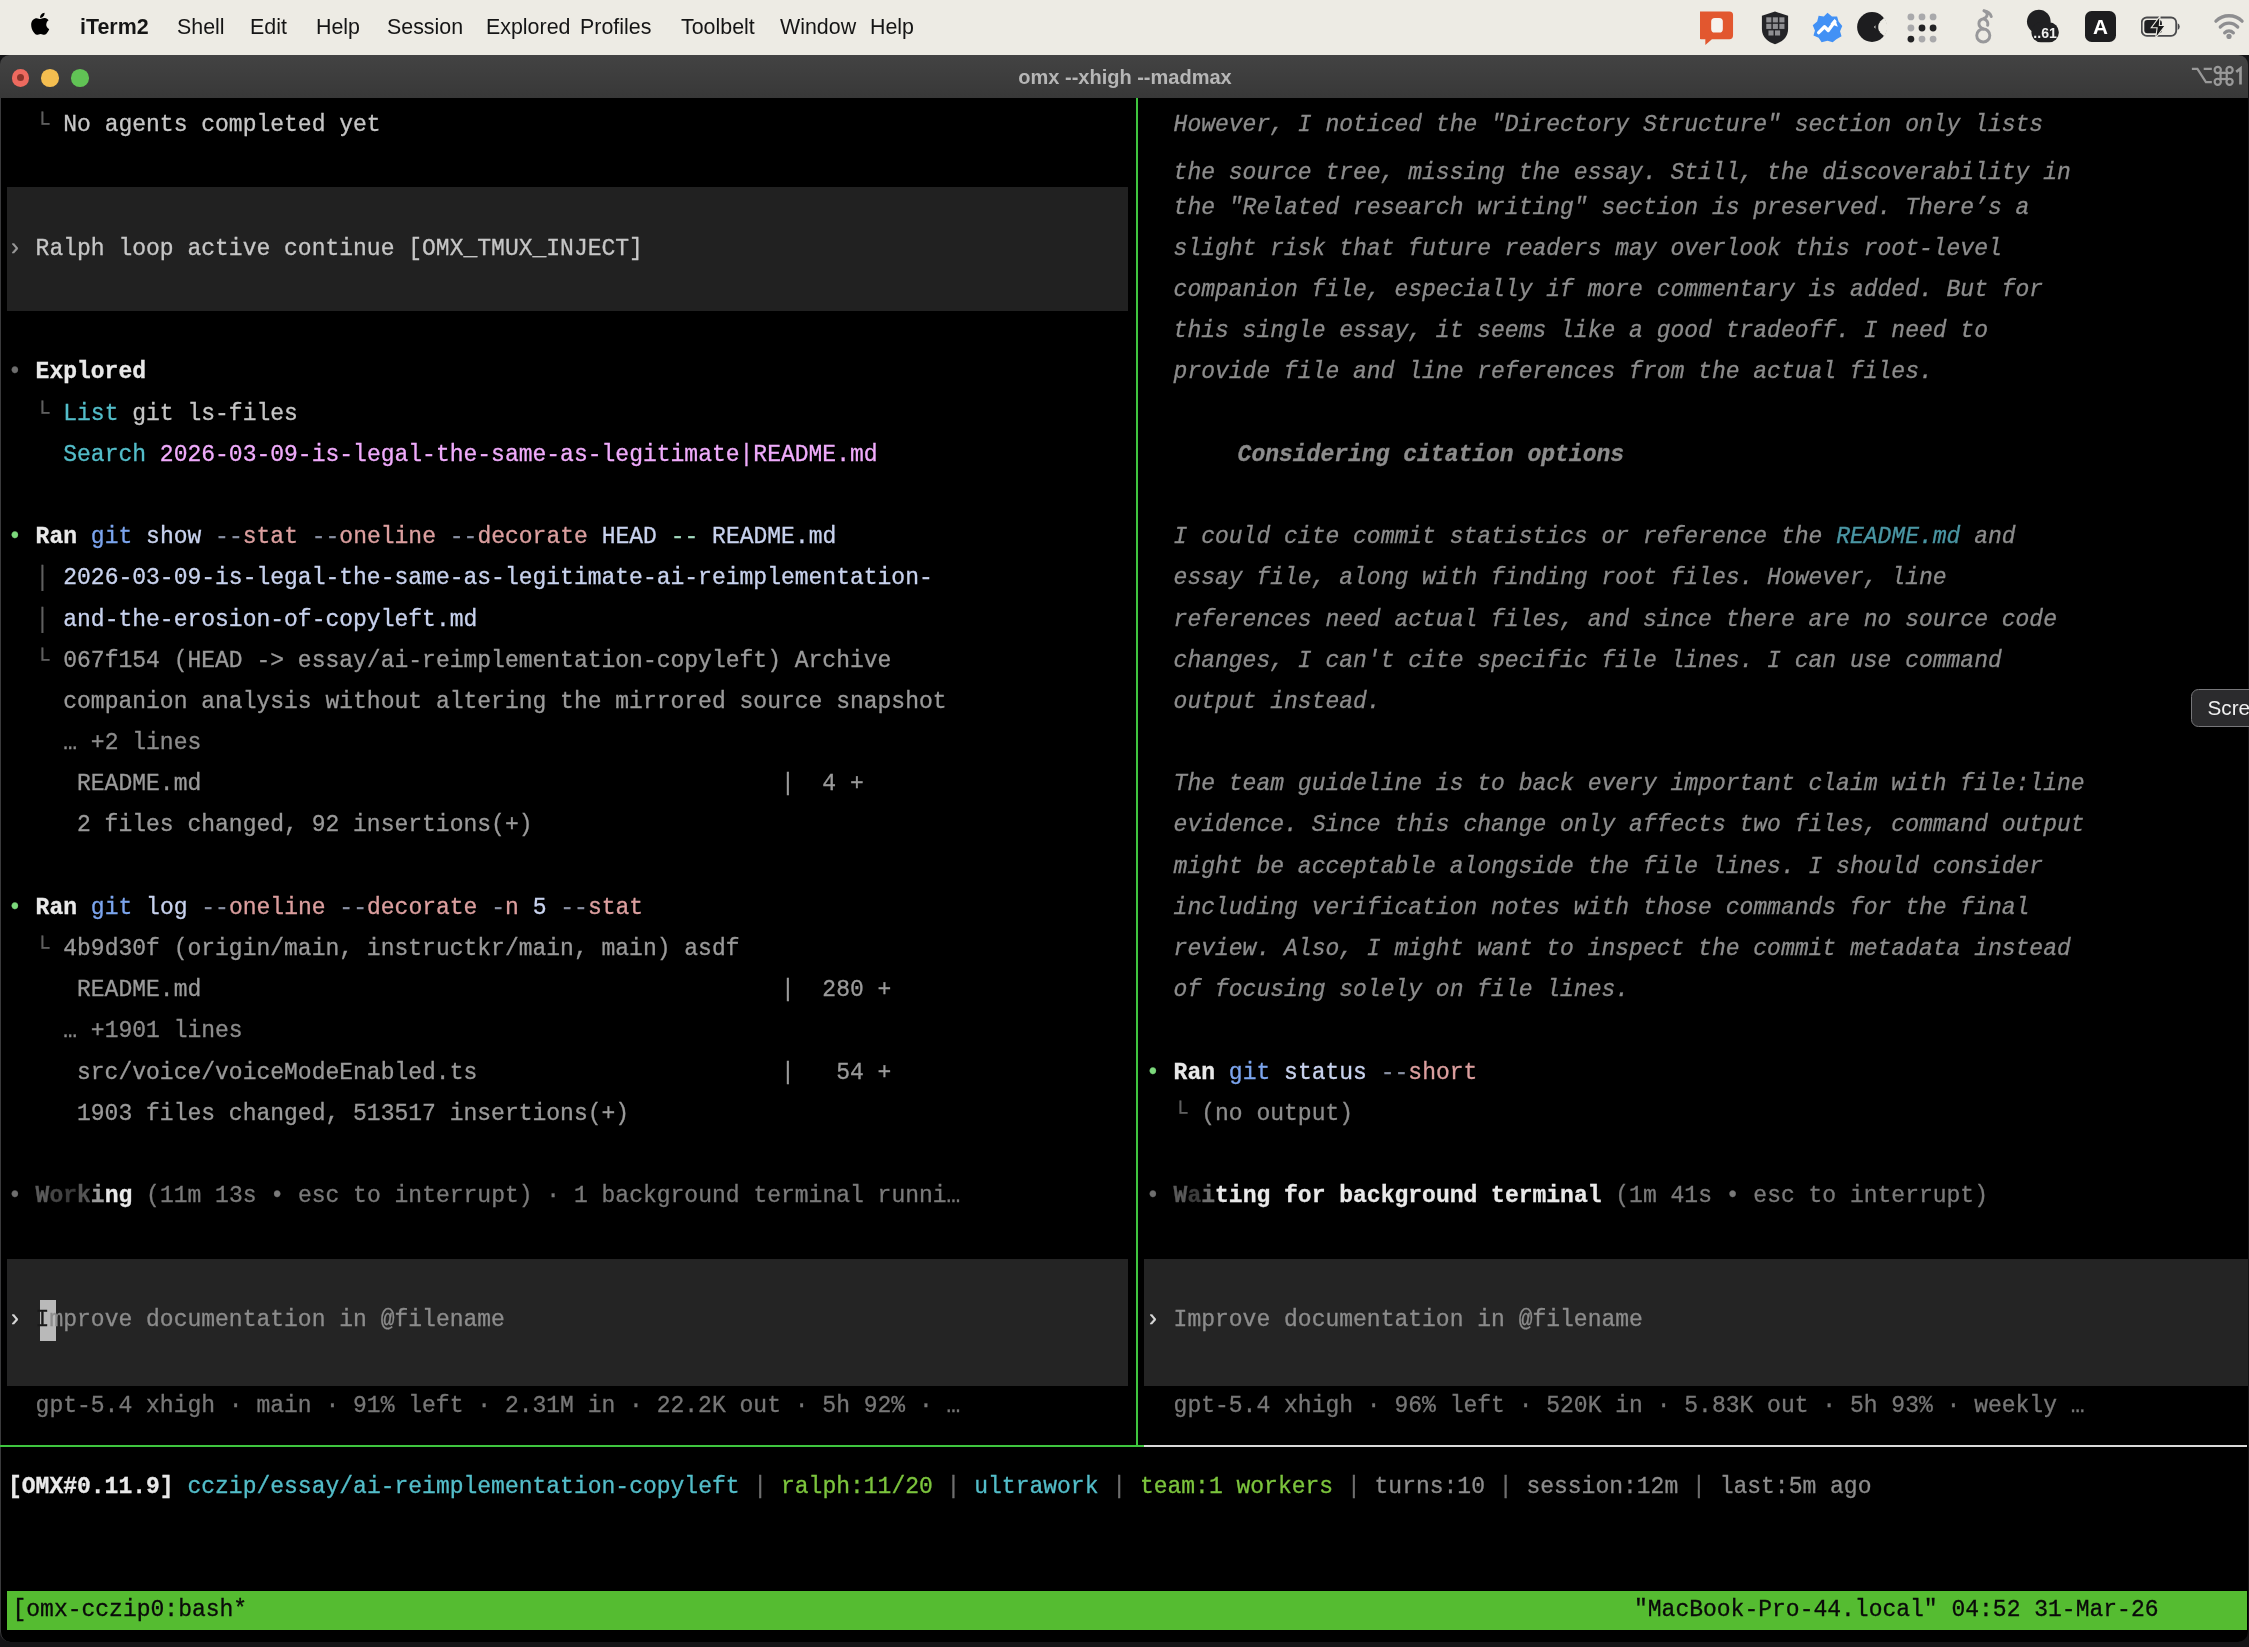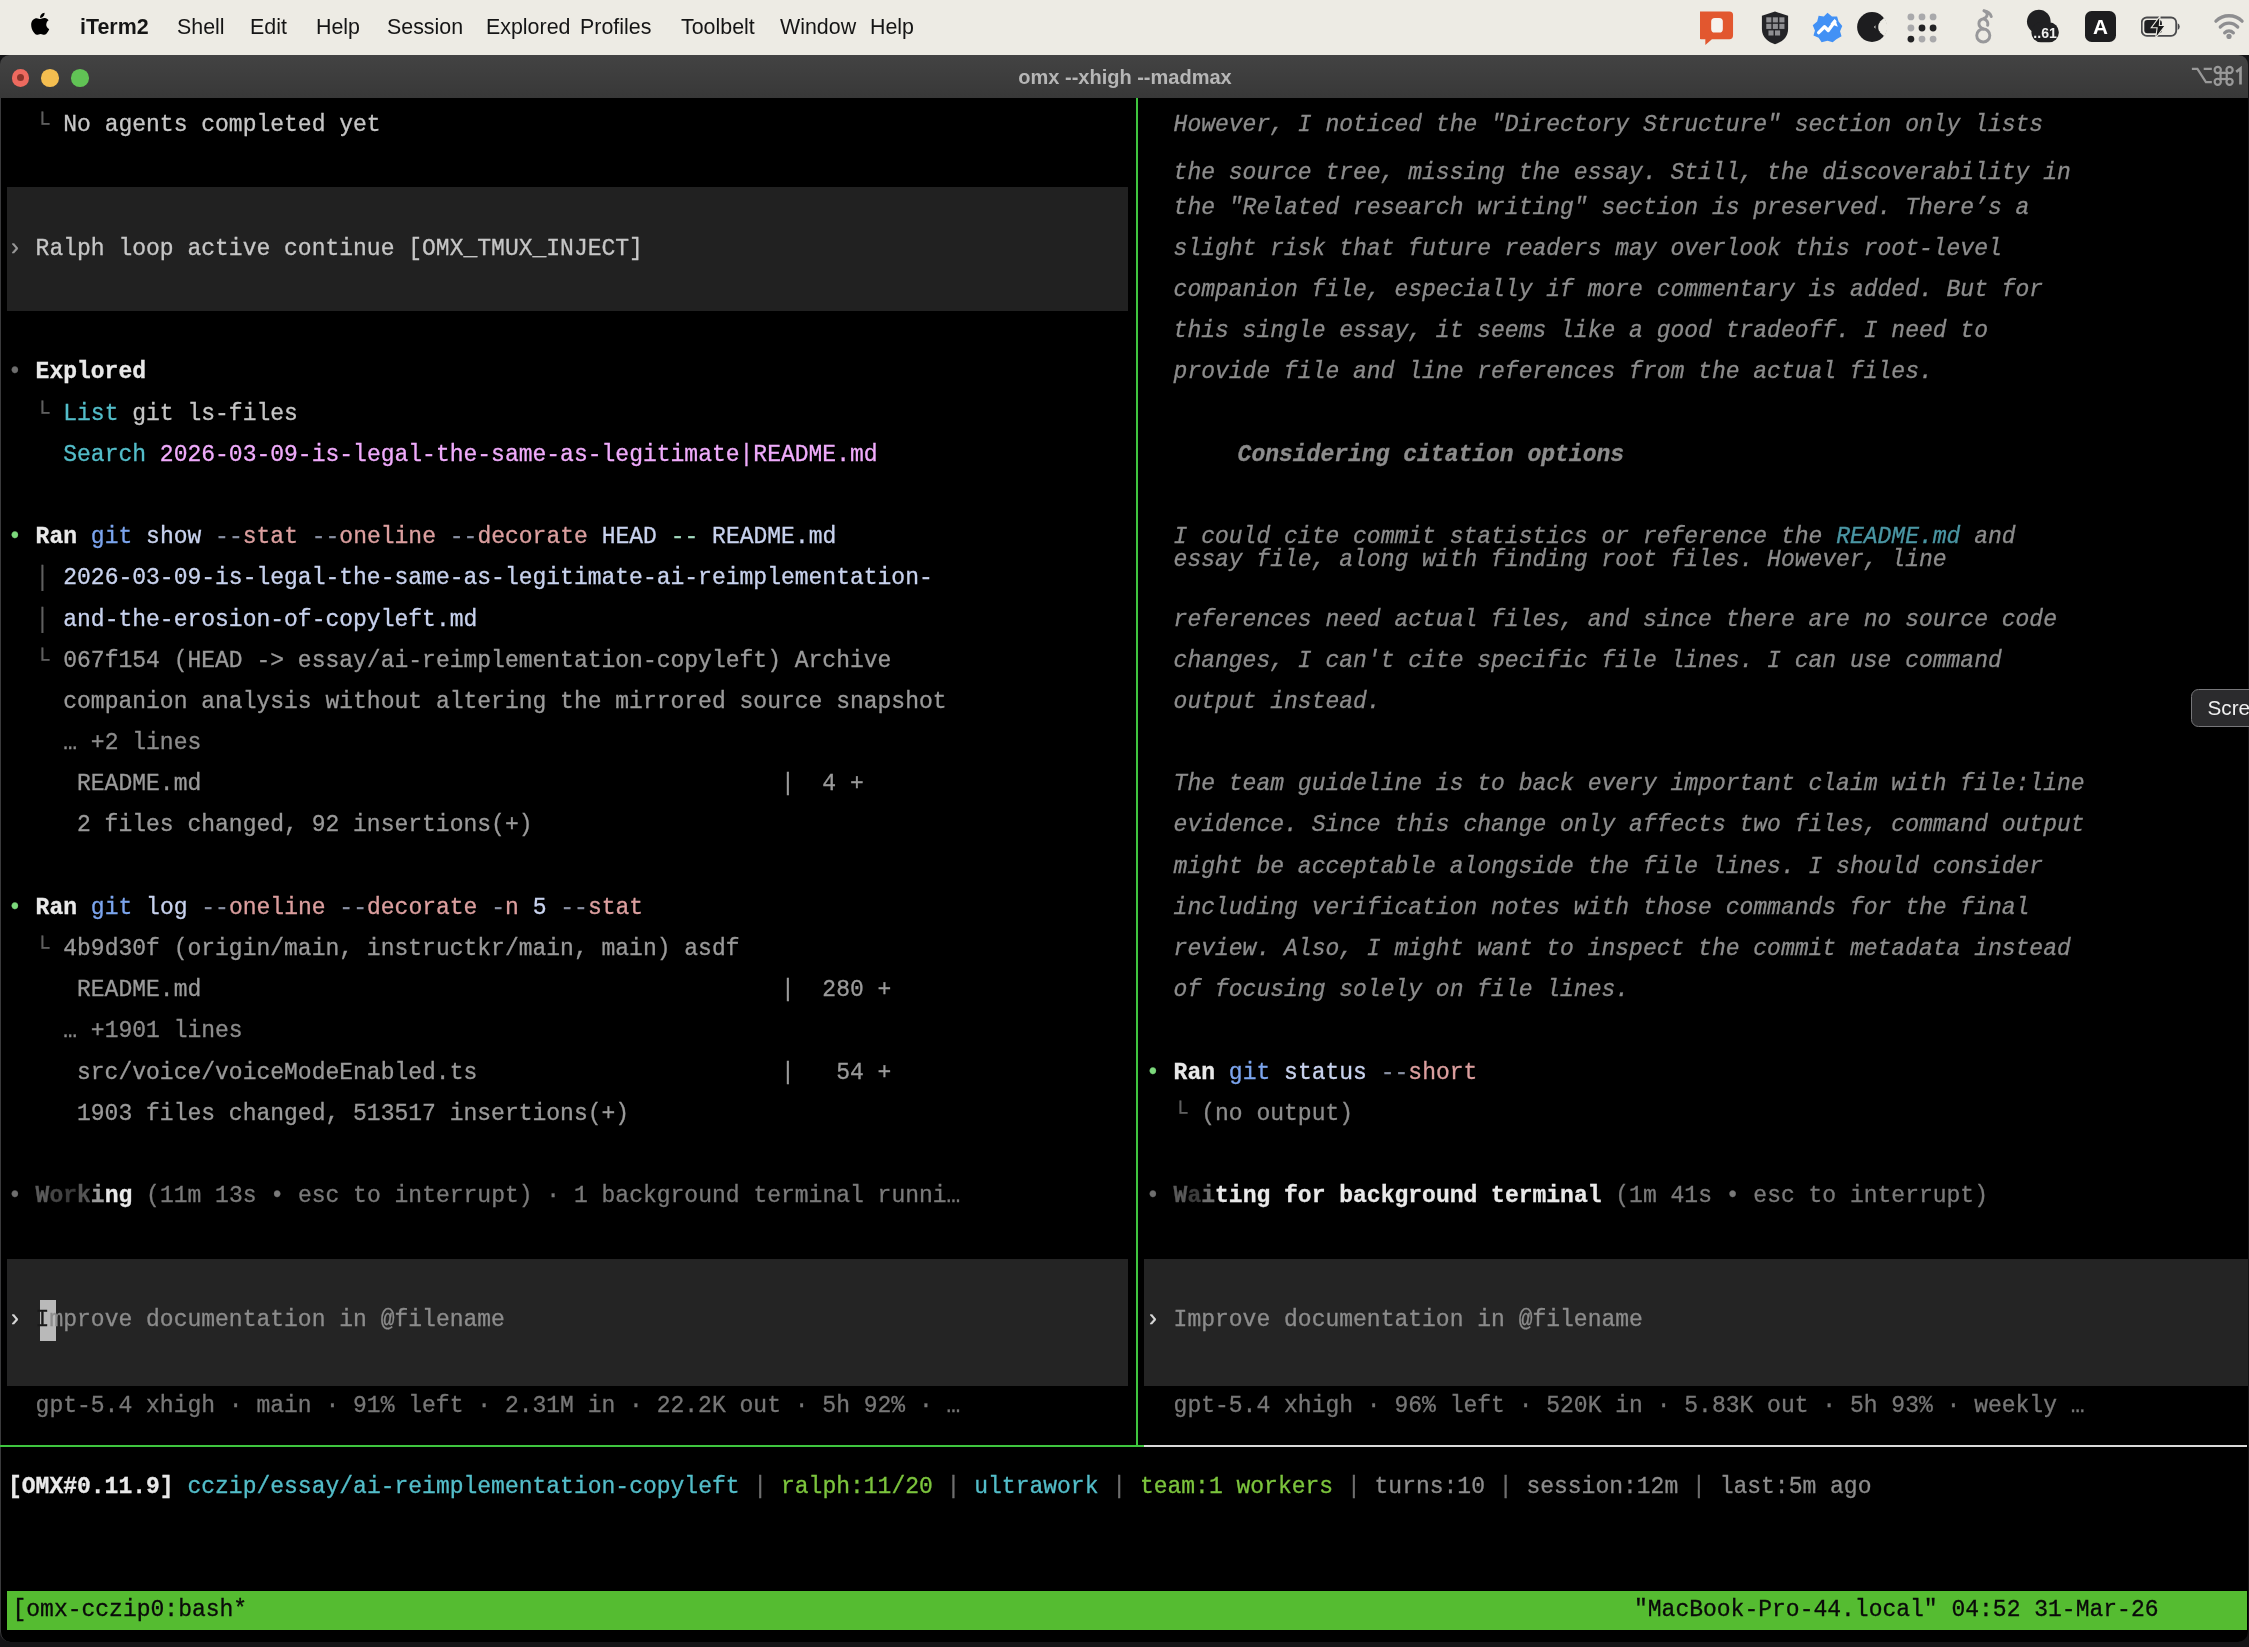--- a/index.html
+++ b/index.html
@@ -152,21 +152,21 @@
 <div class="t" style="left:8px;top:1386px;">&nbsp;&nbsp;<span style="color:#777777">gpt-5.4&nbsp;xhigh&nbsp;·&nbsp;main&nbsp;·&nbsp;91%&nbsp;left&nbsp;·&nbsp;2.31M&nbsp;in&nbsp;·&nbsp;22.2K&nbsp;out&nbsp;·&nbsp;5h&nbsp;92%&nbsp;·&nbsp;…</span></div>
 <div class="t" style="left:1146px;top:105px;">&nbsp;&nbsp;<span style="color:#8c8c8c;font-style:italic">However,&nbsp;I&nbsp;noticed&nbsp;the&nbsp;"Directory&nbsp;Structure"&nbsp;section&nbsp;only&nbsp;lists</span></div>
 <div class="t" style="left:1146px;top:153px;">&nbsp;&nbsp;<span style="color:#8c8c8c;font-style:italic">the&nbsp;source&nbsp;tree,&nbsp;missing&nbsp;the&nbsp;essay.&nbsp;Still,&nbsp;the&nbsp;discoverability&nbsp;in</span></div>
 <div class="t" style="left:1146px;top:188px;">&nbsp;&nbsp;<span style="color:#8c8c8c;font-style:italic">the&nbsp;"Related&nbsp;research&nbsp;writing"&nbsp;section&nbsp;is&nbsp;preserved.&nbsp;There’s&nbsp;a</span></div>
 <div class="t" style="left:1146px;top:229px;">&nbsp;&nbsp;<span style="color:#8c8c8c;font-style:italic">slight&nbsp;risk&nbsp;that&nbsp;future&nbsp;readers&nbsp;may&nbsp;overlook&nbsp;this&nbsp;root-level</span></div>
 <div class="t" style="left:1146px;top:270px;">&nbsp;&nbsp;<span style="color:#8c8c8c;font-style:italic">companion&nbsp;file,&nbsp;especially&nbsp;if&nbsp;more&nbsp;commentary&nbsp;is&nbsp;added.&nbsp;But&nbsp;for</span></div>
 <div class="t" style="left:1146px;top:311px;">&nbsp;&nbsp;<span style="color:#8c8c8c;font-style:italic">this&nbsp;single&nbsp;essay,&nbsp;it&nbsp;seems&nbsp;like&nbsp;a&nbsp;good&nbsp;tradeoff.&nbsp;I&nbsp;need&nbsp;to</span></div>
 <div class="t" style="left:1146px;top:352px;">&nbsp;&nbsp;<span style="color:#8c8c8c;font-style:italic">provide&nbsp;file&nbsp;and&nbsp;line&nbsp;references&nbsp;from&nbsp;the&nbsp;actual&nbsp;files.</span></div>
 <div class="t" style="left:1210px;top:435px;">&nbsp;&nbsp;<span style="color:#8c8c8c;font-style:italic;font-weight:bold">Considering&nbsp;citation&nbsp;options</span></div>
 <div class="t" style="left:1146px;top:517px;">&nbsp;&nbsp;<span style="color:#8c8c8c;font-style:italic">I&nbsp;could&nbsp;cite&nbsp;commit&nbsp;statistics&nbsp;or&nbsp;reference&nbsp;the&nbsp;</span><span style="color:#4a96a4;font-style:italic">README.md</span><span style="color:#8c8c8c;font-style:italic">&nbsp;and</span></div>
-<div class="t" style="left:1146px;top:540px;">&nbsp;&nbsp;<span style="color:#8c8c8c;font-style:italic">essay&nbsp;file,&nbsp;along&nbsp;with&nbsp;finding&nbsp;root&nbsp;files.&nbsp;However,&nbsp;line</span></div>
+<div class="t" style="left:1146px;top:558px;">&nbsp;&nbsp;<span style="color:#8c8c8c;font-style:italic">essay&nbsp;file,&nbsp;along&nbsp;with&nbsp;finding&nbsp;root&nbsp;files.&nbsp;However,&nbsp;line</span></div>
 <div class="t" style="left:1146px;top:600px;">&nbsp;&nbsp;<span style="color:#8c8c8c;font-style:italic">references&nbsp;need&nbsp;actual&nbsp;files,&nbsp;and&nbsp;since&nbsp;there&nbsp;are&nbsp;no&nbsp;source&nbsp;code</span></div>
 <div class="t" style="left:1146px;top:641px;">&nbsp;&nbsp;<span style="color:#8c8c8c;font-style:italic">changes,&nbsp;I&nbsp;can't&nbsp;cite&nbsp;specific&nbsp;file&nbsp;lines.&nbsp;I&nbsp;can&nbsp;use&nbsp;command</span></div>
 <div class="t" style="left:1146px;top:682px;">&nbsp;&nbsp;<span style="color:#8c8c8c;font-style:italic">output&nbsp;instead.</span></div>
 <div class="t" style="left:1146px;top:764px;text-align:center;">&nbsp;&nbsp;<span style="color:#8c8c8c;font-style:italic">The&nbsp;team&nbsp;guideline&nbsp;is&nbsp;to&nbsp;back&nbsp;every&nbsp;important&nbsp;claim&nbsp;with&nbsp;file:line</span></div>
 <div class="t" style="left:1146px;top:805px;">&nbsp;&nbsp;<span style="color:#8c8c8c;font-style:italic">evidence.&nbsp;Since&nbsp;this&nbsp;change&nbsp;only&nbsp;affects&nbsp;two&nbsp;files,&nbsp;command&nbsp;output</span></div>
 <div class="t" style="left:1146px;top:847px;">&nbsp;&nbsp;<span style="color:#8c8c8c;font-style:italic">might&nbsp;be&nbsp;acceptable&nbsp;alongside&nbsp;the&nbsp;file&nbsp;lines.&nbsp;I&nbsp;should&nbsp;consider</span></div>
 <div class="t" style="left:1146px;top:888px;">&nbsp;&nbsp;<span style="color:#8c8c8c;font-style:italic">including&nbsp;verification&nbsp;notes&nbsp;with&nbsp;those&nbsp;commands&nbsp;for&nbsp;the&nbsp;final</span></div>
 <div class="t" style="left:1146px;top:929px;">&nbsp;&nbsp;<span style="color:#8c8c8c;font-style:italic">review.&nbsp;Also,&nbsp;I&nbsp;might&nbsp;want&nbsp;to&nbsp;inspect&nbsp;the&nbsp;commit&nbsp;metadata&nbsp;instead</span></div>
 <div class="t" style="left:1146px;top:970px;">&nbsp;&nbsp;<span style="color:#8c8c8c;font-style:italic">of&nbsp;focusing&nbsp;solely&nbsp;on&nbsp;file&nbsp;lines.</span></div>
 <div class="t" style="left:1146px;top:1053px;"><span style="color:#7cd97c">•&nbsp;</span><span style="color:#e9e9e9;font-weight:bold">Ran</span>&nbsp;<span style="color:#7ca5ee">git</span>&nbsp;<span style="color:#c8d2ee">status</span>&nbsp;<span style="color:#8a91a3">--</span><span style="color:#dc9f9f">short</span></div>

